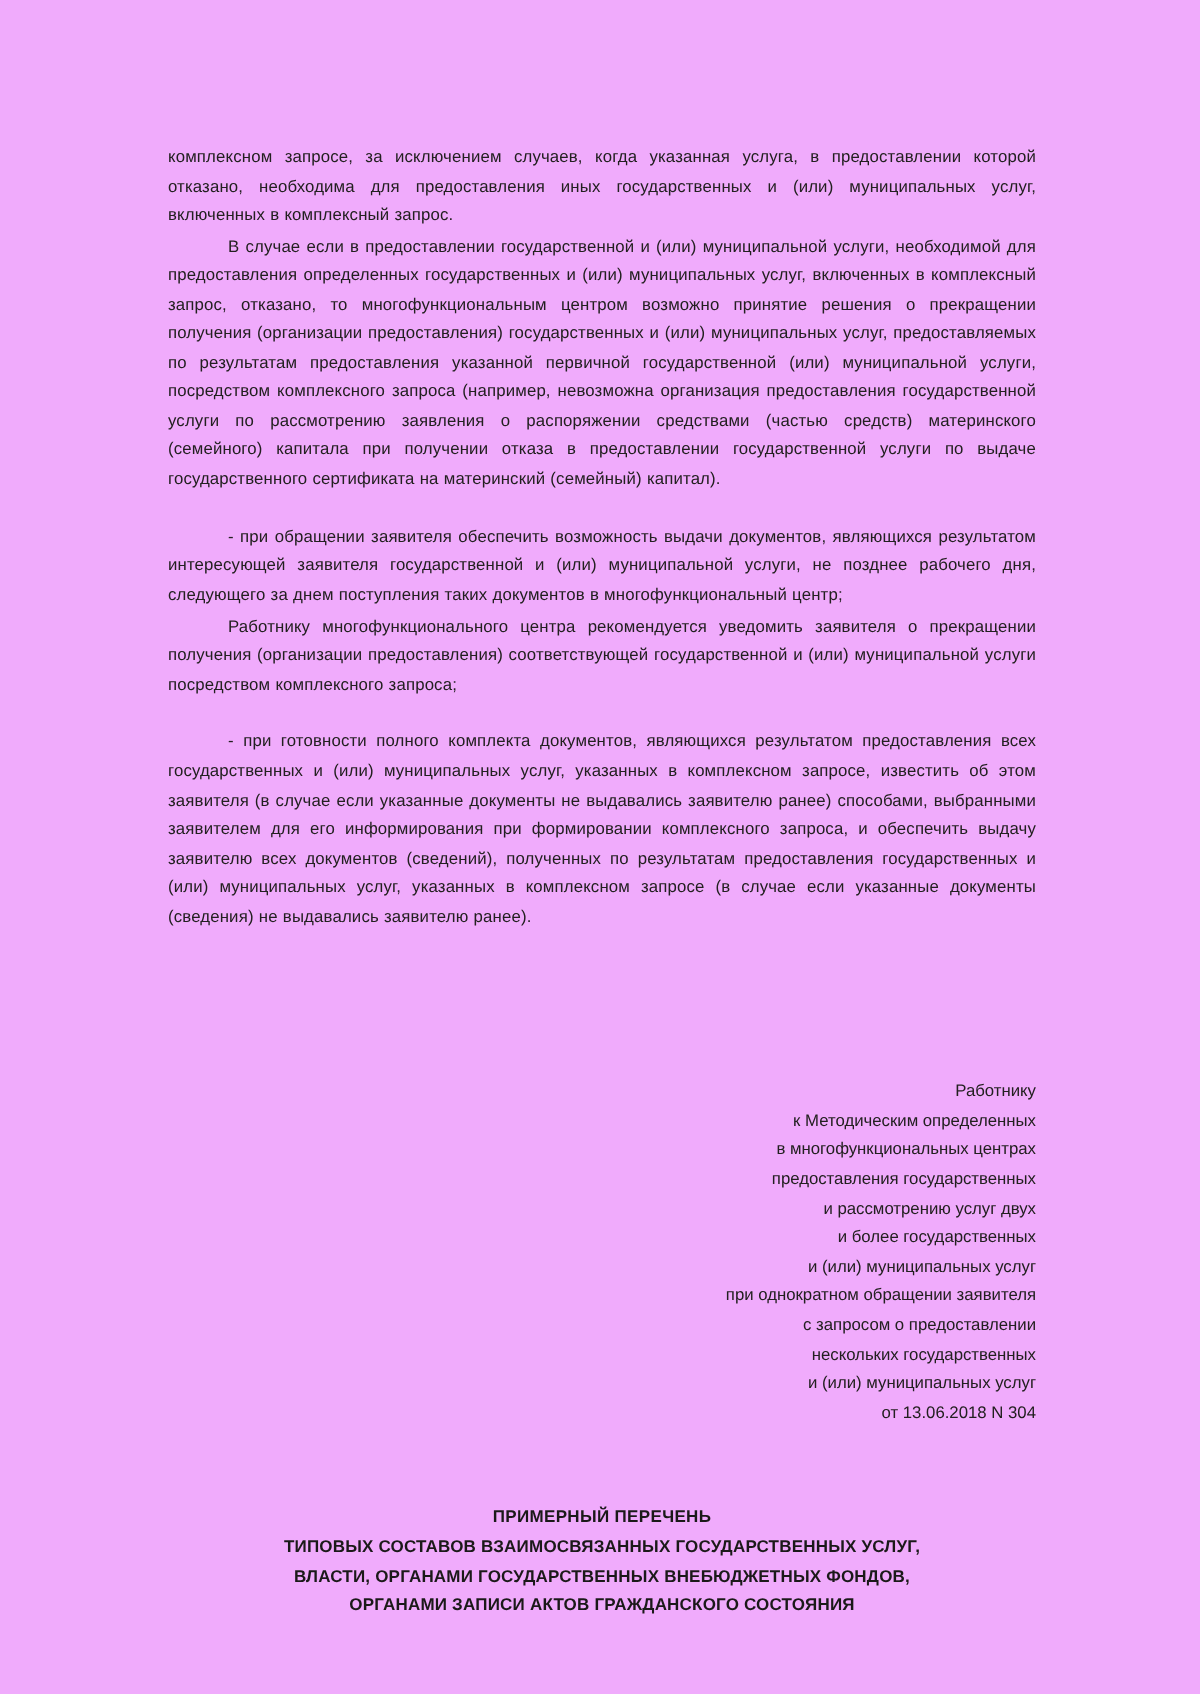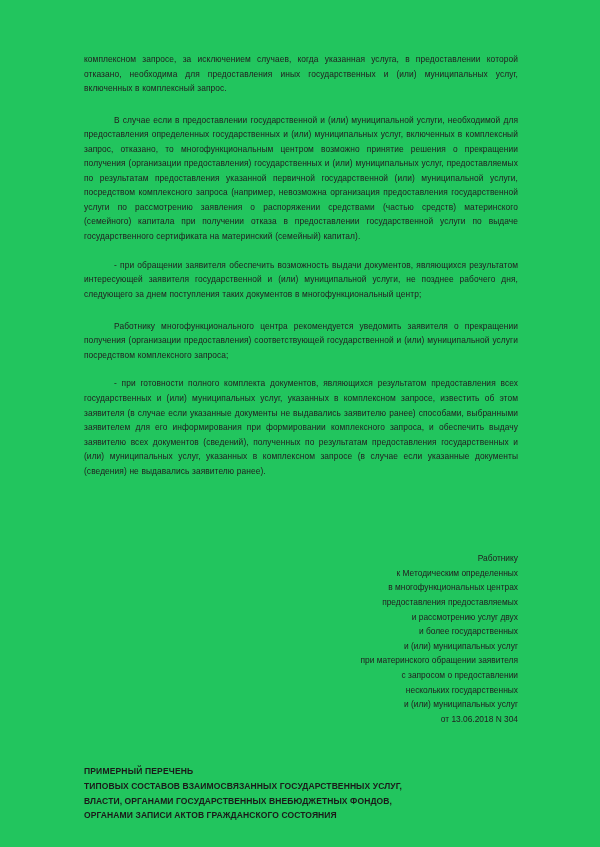--- a/index.html
+++ b/index.html
@@ -14,23 +14,23 @@
     overflow: hidden;
     font-family: "Liberation Sans", "DejaVu Sans", sans-serif;
     color: #221f1f;
     -webkit-font-smoothing: antialiased;
   }
 
   .page {
     position: relative;
     width: 600px;
     height: 847px;
-    background: #22c55e;
+    background: #f0abfc;
     box-sizing: border-box;
-    padding: 52px 82px 0 84px;
+    padding: 71px 82px 0 84px;
   }
 
   .doc-body {
     width: 434px;
   }
 
   
   .para {
     font-size: 8.4px;
     line-height: 14.55px;
@@ -43,38 +43,39 @@
   }
   .para.first {
     text-indent: 0;
   }
   .para.indented {
     text-indent: 30px;
   }
   .para.bullet {
     text-indent: 30px;
   }
-  .gap-para  { margin-top: 17px; }
+  .gap-para  { margin-top: 1px; }
   .gap-small { margin-top: 14.3px; }
 
   
   .annex {
     margin-top: 73px;
     width: 434px;
     text-align: right;
     font-size: 8.4px;
     line-height: 14.6px;
     color: #232020;
   }
   .annex .line { display: block; white-space: nowrap; }
 
   
   .title-block {
     margin-top: 38px;
     width: 434px;
+    text-align: center;
     font-size: 8.5px;
     line-height: 14.6px;
     font-weight: 700;
     color: #1b1919;
     letter-spacing: 0.012em;
   }
   .title-block .line { display: block; white-space: nowrap; }
   .title-block .line.lead { letter-spacing: 0.02em; }
 </style>
 </head>
@@ -90,25 +91,25 @@
     <p class="para bullet gap-small">- при обращении заявителя обеспечить возможность выдачи документов, являющихся результатом интересующей заявителя государственной и (или) муниципальной услуги, не позднее рабочего дня, следующего за днем поступления таких документов в многофункциональный центр;</p>
 
     <p class="para indented gap-para">Работнику многофункционального центра рекомендуется уведомить заявителя о прекращении получения (организации предоставления) соответствующей государственной и (или) муниципальной услуги посредством комплексного запроса;</p>
 
     <p class="para bullet gap-small">- при готовности полного комплекта документов, являющихся результатом предоставления всех государственных и (или) муниципальных услуг, указанных в комплексном запросе, известить об этом заявителя (в случае если указанные документы не выдавались заявителю ранее) способами, выбранными заявителем для его информирования при формировании комплексного запроса, и обеспечить выдачу заявителю всех документов (сведений), полученных по результатам предоставления государственных и (или) муниципальных услуг, указанных в комплексном запросе (в случае если указанные документы (сведения) не выдавались заявителю ранее).</p>
 
     <div class="annex">
       <span class="line">Работнику</span>
       <span class="line">к Методическим определенных</span>
       <span class="line">в многофункциональных центрах</span>
-      <span class="line">предоставления предоставляемых</span>
+      <span class="line">предоставления государственных</span>
       <span class="line">и рассмотрению услуг двух</span>
       <span class="line">и более государственных</span>
       <span class="line">и (или) муниципальных услуг</span>
-      <span class="line">при материнского обращении заявителя</span>
+      <span class="line">при однократном обращении заявителя</span>
       <span class="line">с запросом о предоставлении</span>
       <span class="line">нескольких государственных</span>
       <span class="line">и (или) муниципальных услуг</span>
       <span class="line">от 13.06.2018 N 304</span>
     </div>
 
     <div class="title-block">
       <span class="line lead">ПРИМЕРНЫЙ ПЕРЕЧЕНЬ</span>
       <span class="line">ТИПОВЫХ СОСТАВОВ ВЗАИМОСВЯЗАННЫХ ГОСУДАРСТВЕННЫХ УСЛУГ,</span>
       <span class="line">ВЛАСТИ, ОРГАНАМИ ГОСУДАРСТВЕННЫХ ВНЕБЮДЖЕТНЫХ ФОНДОВ,</span>

